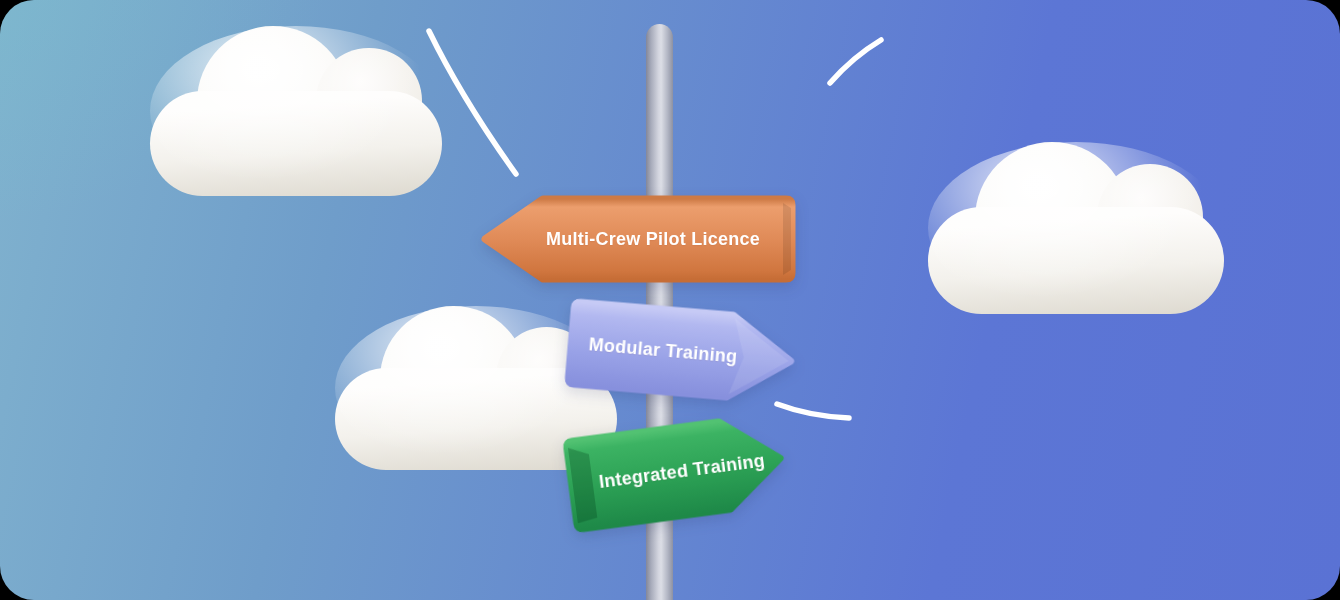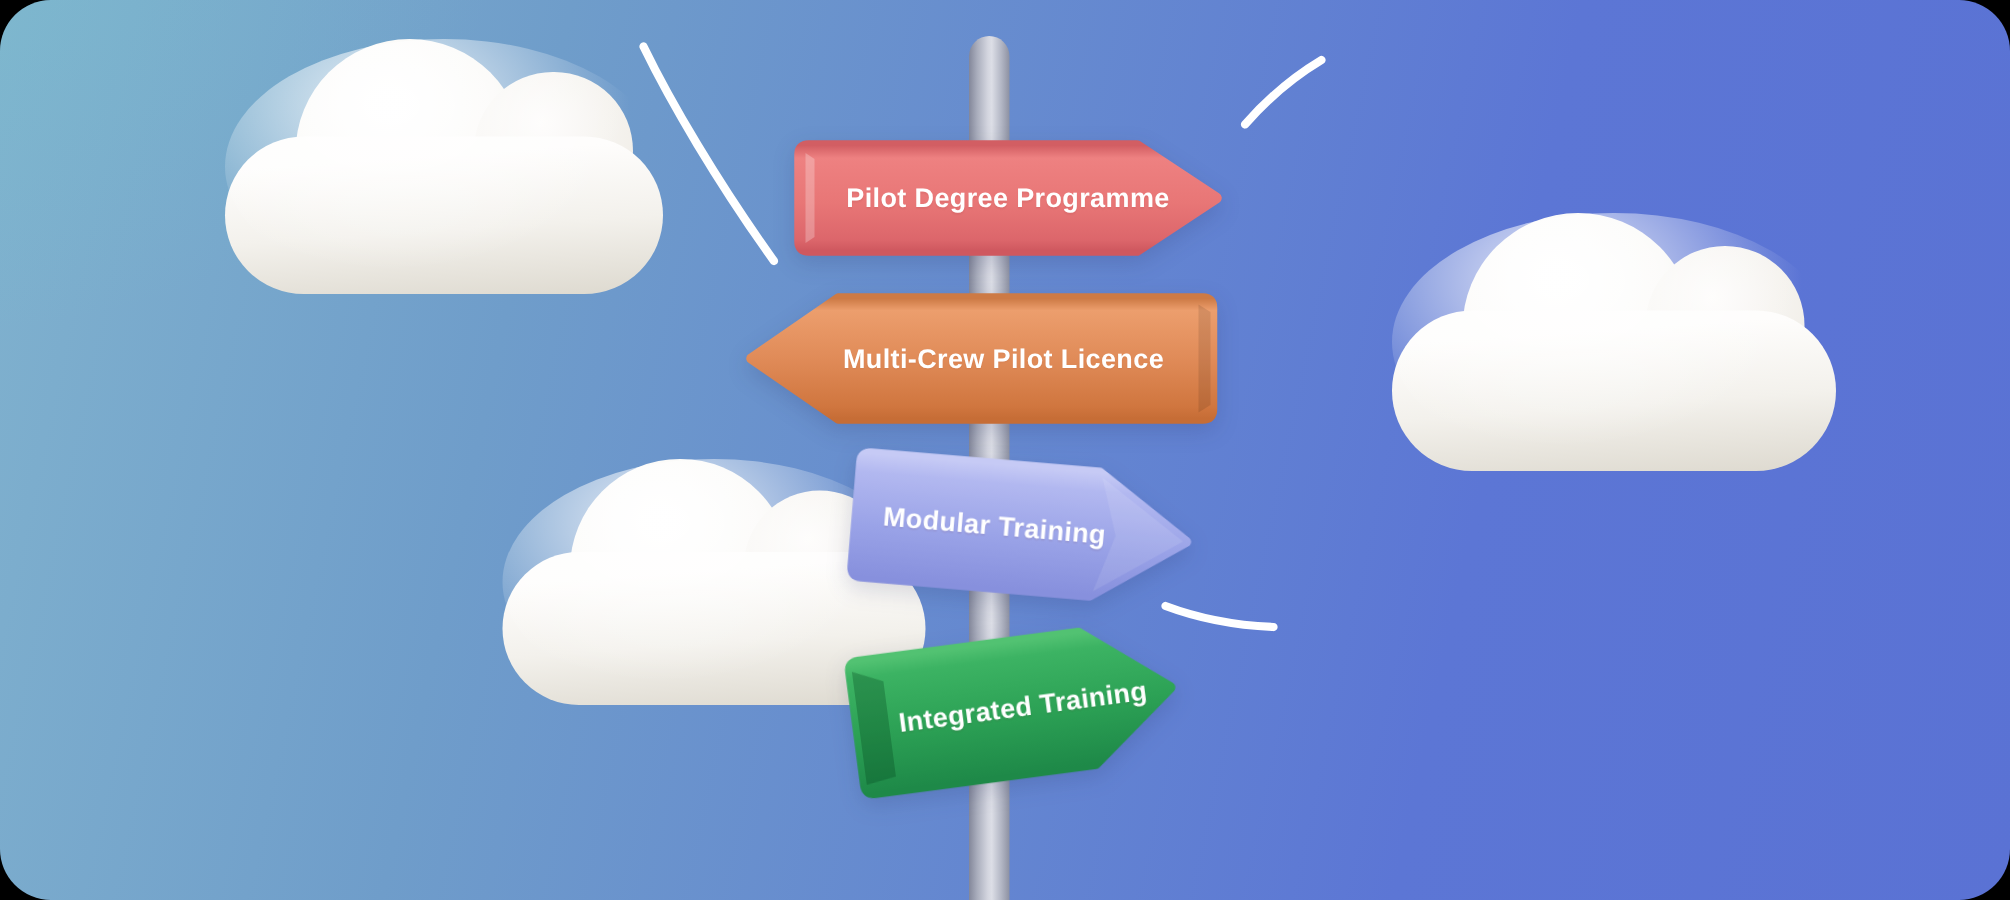--- a/index.html
+++ b/index.html
@@ -33,21 +33,21 @@
   .pole{position:absolute;left:646px;top:24px;width:27px;height:576px;border-radius:14px 14px 0 0;
     background:linear-gradient(to right,#83879a 0%,#a9adbc 20%,#d3d5df 46%,#dcdee6 56%,#b2b6c4 80%,#8d91a2 100%);}
 
   
   .sign{position:absolute;filter:drop-shadow(0 5px 7px rgba(28,38,88,.16));}
   .sign svg{position:absolute;inset:0;width:100%;height:100%;overflow:visible;}
   .sign-label{position:absolute;inset:0;display:flex;align-items:center;justify-content:center;
     color:#fff;font-size:18px;font-weight:600;letter-spacing:.25px;white-space:nowrap;
     text-shadow:0 1px 1px rgba(120,40,40,.08);}
   .sign-red{left:528px;top:92px;width:288px;height:80px;}
-  .sign-orange{left:495px;top:193px;width:320px;height:92px;}
+  .sign-orange{left:479px;top:193px;width:320px;height:92px;}
   .sign-orange .sign-label{padding-left:28px;}
   .sign-lavender{left:566px;top:306px;width:230px;height:92px;transform:rotate(4.8deg);}
   .sign-lavender .sign-label{padding-right:36px;}
   .sign-green{left:566px;top:422px;width:220px;height:100px;transform:rotate(-7.5deg);}
   .sign-green .sign-label{padding-left:12px;}
 </style>
 </head>
 <body>
 
 <div class="frame">
@@ -69,36 +69,20 @@
   </div>
 
   <svg class="lines" viewBox="0 0 1340 600">
     <path d="M429 31 C447 68 478 121 516 174" fill="none" stroke="#ffffff" stroke-width="5.5" stroke-linecap="round"></path>
     <path d="M830 83 C844 67 861 52 881 40" fill="none" stroke="#ffffff" stroke-width="5.5" stroke-linecap="round"></path>
     <path d="M777 404 C801 413 825 417 849 418" fill="none" stroke="#ffffff" stroke-width="5.5" stroke-linecap="round"></path>
   </svg>
 
   <div class="pole"></div>
 
-  <div class="sign sign-red">
-    <svg viewBox="0 0 288 80" preserveAspectRatio="none">
-      <defs>
-        <linearGradient id="gradR" x1="0" y1="0" x2="0" y2="1">
-          <stop offset="0" stop-color="#d25e63"></stop>
-          <stop offset="0.12" stop-color="#ee8181"></stop>
-          <stop offset="0.55" stop-color="#e87676"></stop>
-          <stop offset="0.9" stop-color="#dc666b"></stop>
-          <stop offset="1" stop-color="#cf585f"></stop>
-        </linearGradient>
-      </defs>
-      <path d="M11 5 H230 L283 40 L230 75 H11 Q5 75 5 69 V11 Q5 5 11 5 Z" fill="url(#gradR)" stroke="url(#gradR)" stroke-width="7" stroke-linejoin="round"></path>
-      <path d="M9 10 L15 14 V66 L9 70 Z" fill="rgba(255,255,255,0.25)"></path>
-    </svg>
-    <span class="sign-label">Pilot Degree Programme</span>
-  </div>
 
   <div class="sign sign-orange">
     <svg viewBox="0 0 320 92" preserveAspectRatio="none">
       <defs>
         <linearGradient id="gradO" x1="0" y1="0" x2="0" y2="1">
           <stop offset="0" stop-color="#cd7a45"></stop>
           <stop offset="0.1" stop-color="#ec9e6d"></stop>
           <stop offset="0.5" stop-color="#e08b58"></stop>
           <stop offset="0.9" stop-color="#d0763f"></stop>
           <stop offset="1" stop-color="#c66d36"></stop>

